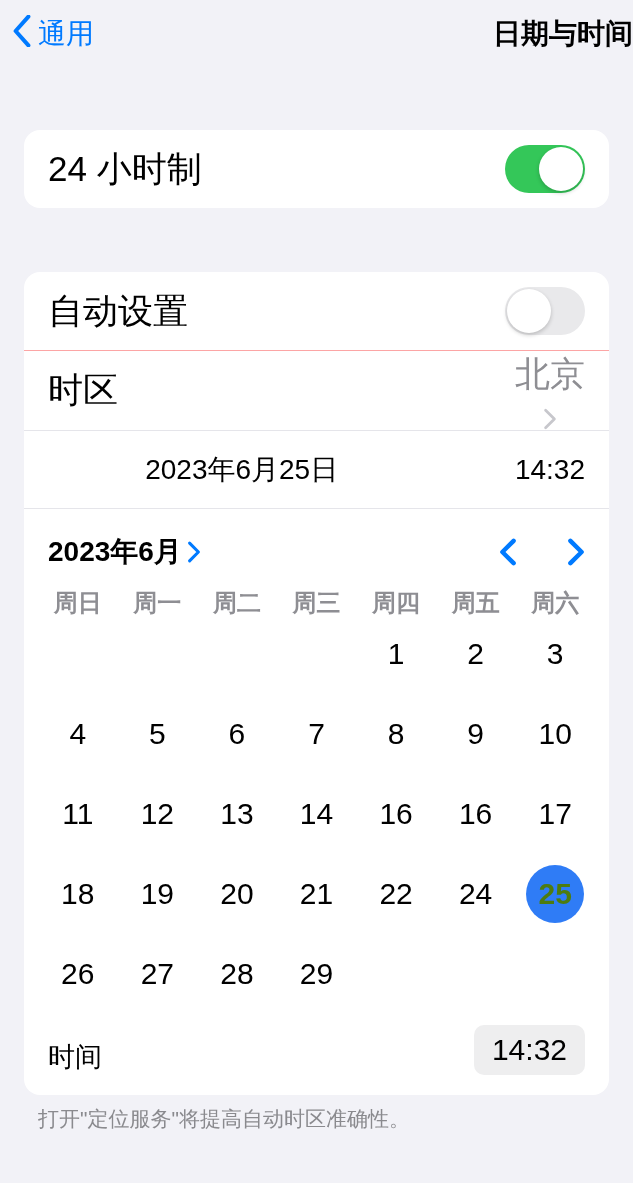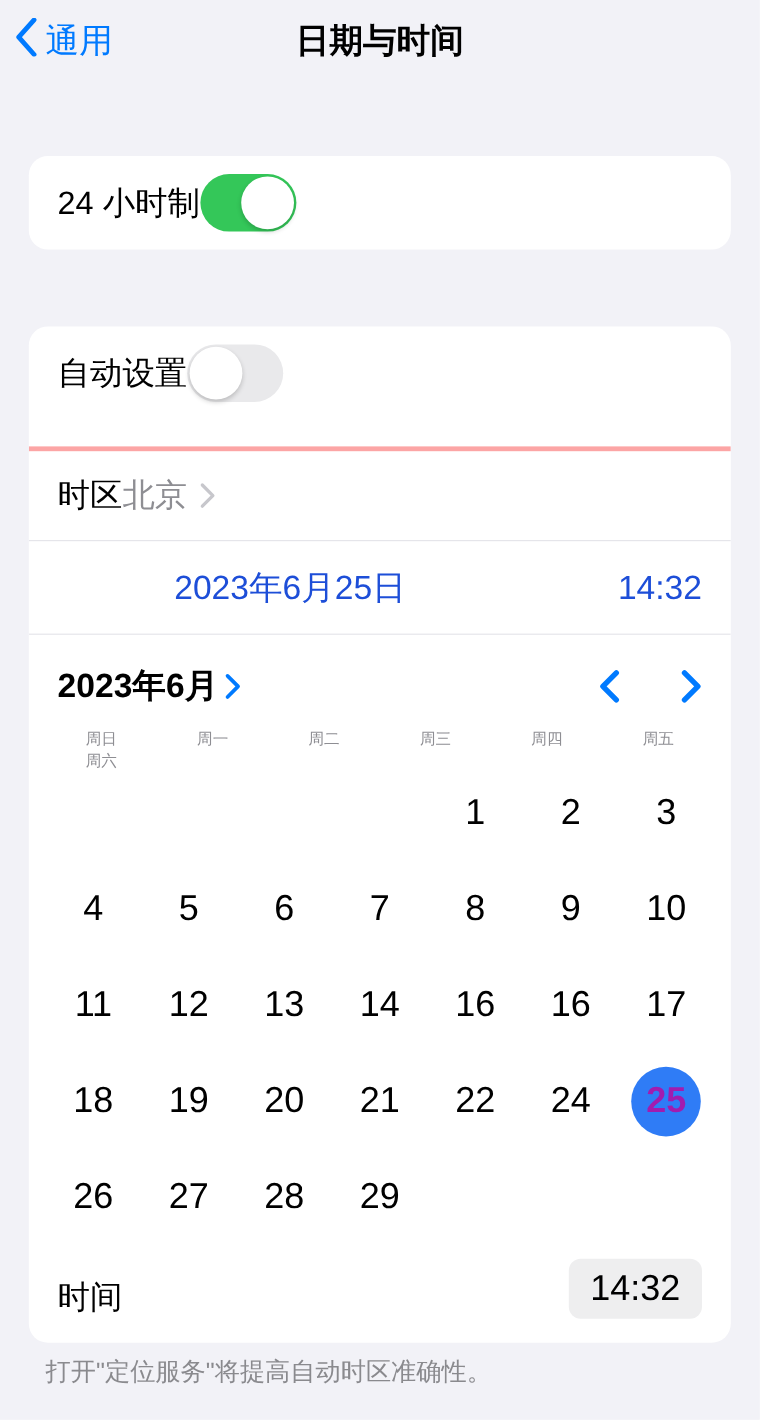--- a/index.html
+++ b/index.html
@@ -25,47 +25,48 @@
     color: #007aff;
     font-size: 28px;
     padding-left: 12px;
     cursor: pointer;
   }
   .back-btn svg { width: 20px; height: 32px; }
   .back-label { margin-left: 6px; }
   .title {
     position: absolute;
     left: 0; right: 0;
-    text-align: center;
+    text-align: right;
     font-size: 28px;
     font-weight: 600;
     pointer-events: none;
   }
 
   
   .group {
     background: #fff;
     border-radius: 16px;
     margin: 0 24px;
     overflow: hidden;
   }
   .group.first { margin-top: 62px; }
   .group.second { margin-top: 64px; }
 
   .row {
     display: flex;
     align-items: center;
+    justify-content: space-between;
     min-height: 78px;
     padding: 0 24px;
-    font-size: 27px;
-  }
-  .row + .row { border-top: 4px solid #fca5a5; margin-top: 22px; }
+    font-size: 35px;
+  }
+  .row + .row { border-top: 1px solid #fca5a5; }
 
   .row-label { font-weight: 400; }
-  .row-value { color: #8e8e93; display: flex; align-items: center; gap: 10px; }
+  .row-value { color: #8e8e93; display: flex; align-items: center; gap: 10px; flex-direction: column; }
 
   
   .switch {
     width: 80px; height: 48px; border-radius: 24px;
     background: #34c759; position: relative; cursor: pointer;
   }
   .switch.off { background: #e9e9eb; }
   .switch .knob {
     width: 44px; height: 44px; border-radius: 22px; background: #fff;
     position: absolute; top: 2px; right: 2px;
@@ -79,21 +80,21 @@
   }
   .chevron-right svg { width: 14px; height: 22px; display:block; }
 
   
   .blue-row {
     display: flex;
     align-items: center;
     min-height: 78px;
     padding: 0 24px;
     font-size: 28px;
-    color: #1d4ed8;
+    color: #000000;
     border-top: 1px solid #e5e5ea;
   }
   .blue-row .spacer { flex: 1; }
   .blue-row .date-val { text-align: center; }
   .blue-row .lead { flex:.55 }
 
   
   .cal-header {
     display: flex;
     align-items: center;
@@ -107,25 +108,25 @@
   }
   .cal-month-btn .ch { color: #007aff; }
   .cal-month-btn .ch svg { width: 14px; height: 22px; display:block; }
   .cal-nav { display: flex; gap: 50px; }
   .cal-nav-btn { color: #007aff; cursor: pointer; }
   .cal-nav-btn svg { width: 18px; height: 28px; display:block; stroke-width:3.2; }
 
   
   .weekdays {
     display: grid;
-    grid-template-columns: repeat(6, 1fr);
+    grid-template-columns: repeat(7, 1fr);
     padding: 0 14px 6px 14px;
     color: #8e8e93;
-    font-size: 13px;
-    font-weight: 400;
+    font-size: 24px;
+    font-weight: 700;
   }
   .weekdays div { text-align: center; }
 
   
   .cal-grid {
     display: grid;
     grid-template-columns: repeat(7, 1fr);
     padding: 0 14px 10px 14px;
     row-gap: 22px;
   }
@@ -140,21 +141,21 @@
     position: relative;
   }
   .day.selected::before {
     content: '';
     position: absolute;
     width: 58px; height: 58px;
     border-radius: 29px;
     background: #2f7cf6;
     z-index: 0;
   }
-  .day.selected span { position: relative; z-index: 1; color: #a21caf; font-weight:600; }
+  .day.selected span { position: relative; z-index: 1; color: #4d7c0f; font-weight:600; }
 
   
   .time-row {
     display: flex; align-items: flex-end; justify-content: space-between;
     padding: 12px 24px 20px 24px;
     font-size: 27px;
     gap: 44px;
   }
   .time-pill {
     background: #eeeeef;

